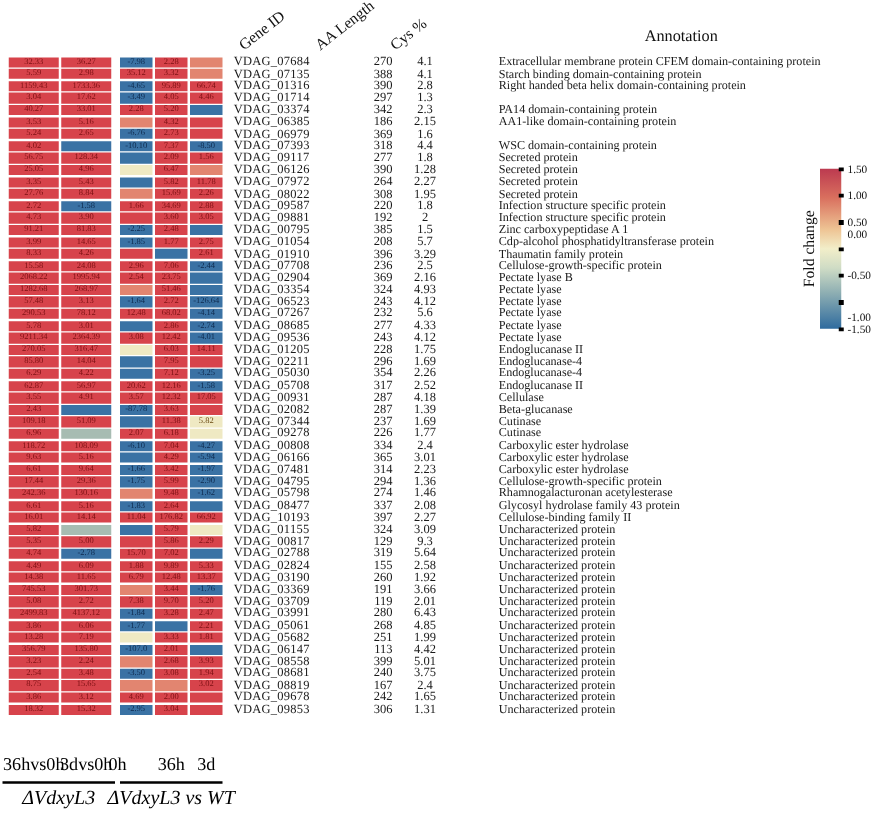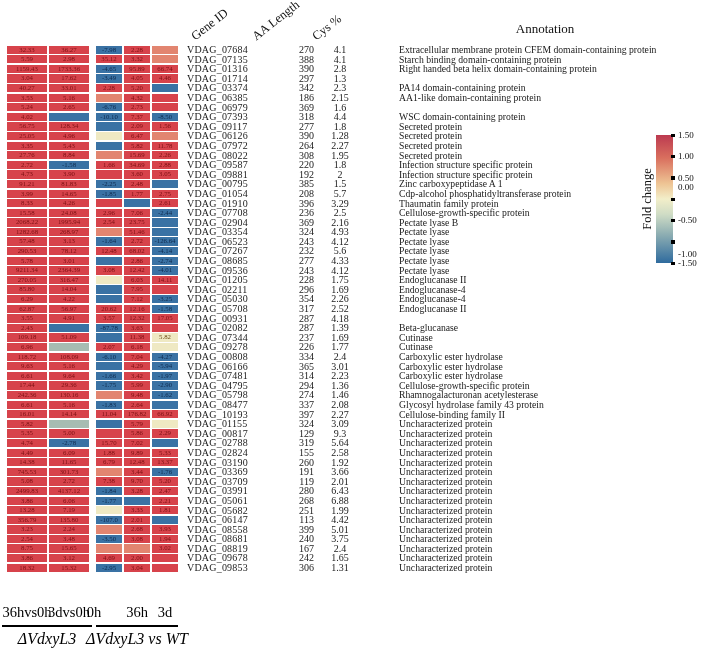--- a/index.html
+++ b/index.html
@@ -354,20 +354,21 @@
       </div>
       <div class="hm-row">
         <div class="cell" style="left: 7px; width: 40px; background: rgb(215, 67, 75); color: rgb(125, 16, 19);">3.55</div>
         <div class="cell" style="left: 49px; width: 40px; background: rgb(215, 67, 75); color: rgb(125, 16, 19);">4.91</div>
         <div class="cell" style="left: 96px; width: 26px; background: rgb(215, 67, 75); color: rgb(125, 16, 19);">3.57</div>
         <div class="cell" style="left: 124px; width: 26px; background: rgb(215, 67, 75); color: rgb(125, 16, 19);">12.32</div>
         <div class="cell" style="left: 152px; width: 26px; background: rgb(215, 67, 75); color: rgb(125, 16, 19);">17.05</div>
         <div class="rowtxt t-gene">VDAG_00931</div>
         <div class="rowtxt t-aa">287</div>
         <div class="rowtxt t-cys">4.18</div>
+        <div class="rowtxt t-ann">Cellulase</div>
       </div>
       <div class="hm-row">
         <div class="cell" style="left: 7px; width: 40px; background: rgb(215, 67, 75); color: rgb(125, 16, 19);">2.43</div>
         <div class="cell" style="left: 49px; width: 40px; background: rgb(58, 114, 164); color: rgb(14, 42, 78);"></div>
         <div class="cell" style="left: 96px; width: 26px; background: rgb(58, 114, 164); color: rgb(14, 42, 78);">-87.78</div>
         <div class="cell" style="left: 124px; width: 26px; background: rgb(215, 67, 75); color: rgb(125, 16, 19);">3.63</div>
         <div class="cell" style="left: 152px; width: 26px; background: rgb(215, 67, 75); color: rgb(125, 16, 19);"></div>
         <div class="rowtxt t-gene">VDAG_02082</div>
         <div class="rowtxt t-aa">287</div>
         <div class="rowtxt t-cys">1.39</div>
@@ -561,21 +562,21 @@
         <div class="rowtxt t-ann">Uncharacterized protein</div>
       </div>
       <div class="hm-row">
         <div class="cell" style="left: 7px; width: 40px; background: rgb(215, 67, 75); color: rgb(125, 16, 19);">3.86</div>
         <div class="cell" style="left: 49px; width: 40px; background: rgb(215, 67, 75); color: rgb(125, 16, 19);">6.06</div>
         <div class="cell" style="left: 96px; width: 26px; background: rgb(58, 114, 164); color: rgb(14, 42, 78);">-1.77</div>
         <div class="cell" style="left: 124px; width: 26px; background: rgb(58, 114, 164); color: rgb(14, 42, 78);"></div>
         <div class="cell" style="left: 152px; width: 26px; background: rgb(215, 67, 75); color: rgb(125, 16, 19);">2.21</div>
         <div class="rowtxt t-gene">VDAG_05061</div>
         <div class="rowtxt t-aa">268</div>
-        <div class="rowtxt t-cys">6.88</div>
+        <div class="rowtxt t-cys">4.85</div>
         <div class="rowtxt t-ann">Uncharacterized protein</div>
       </div>
       <div class="hm-row">
         <div class="cell" style="left: 7px; width: 40px; background: rgb(215, 67, 75); color: rgb(125, 16, 19);">13.28</div>
         <div class="cell" style="left: 49px; width: 40px; background: rgb(215, 67, 75); color: rgb(125, 16, 19);">7.19</div>
         <div class="cell" style="left: 96px; width: 26px; background: rgb(239, 233, 195); color: rgb(107, 74, 19);"></div>
         <div class="cell" style="left: 124px; width: 26px; background: rgb(215, 67, 75); color: rgb(125, 16, 19);">3.33</div>
         <div class="cell" style="left: 152px; width: 26px; background: rgb(215, 67, 75); color: rgb(125, 16, 19);">1.81</div>
         <div class="rowtxt t-gene">VDAG_05682</div>
         <div class="rowtxt t-aa">251</div>

